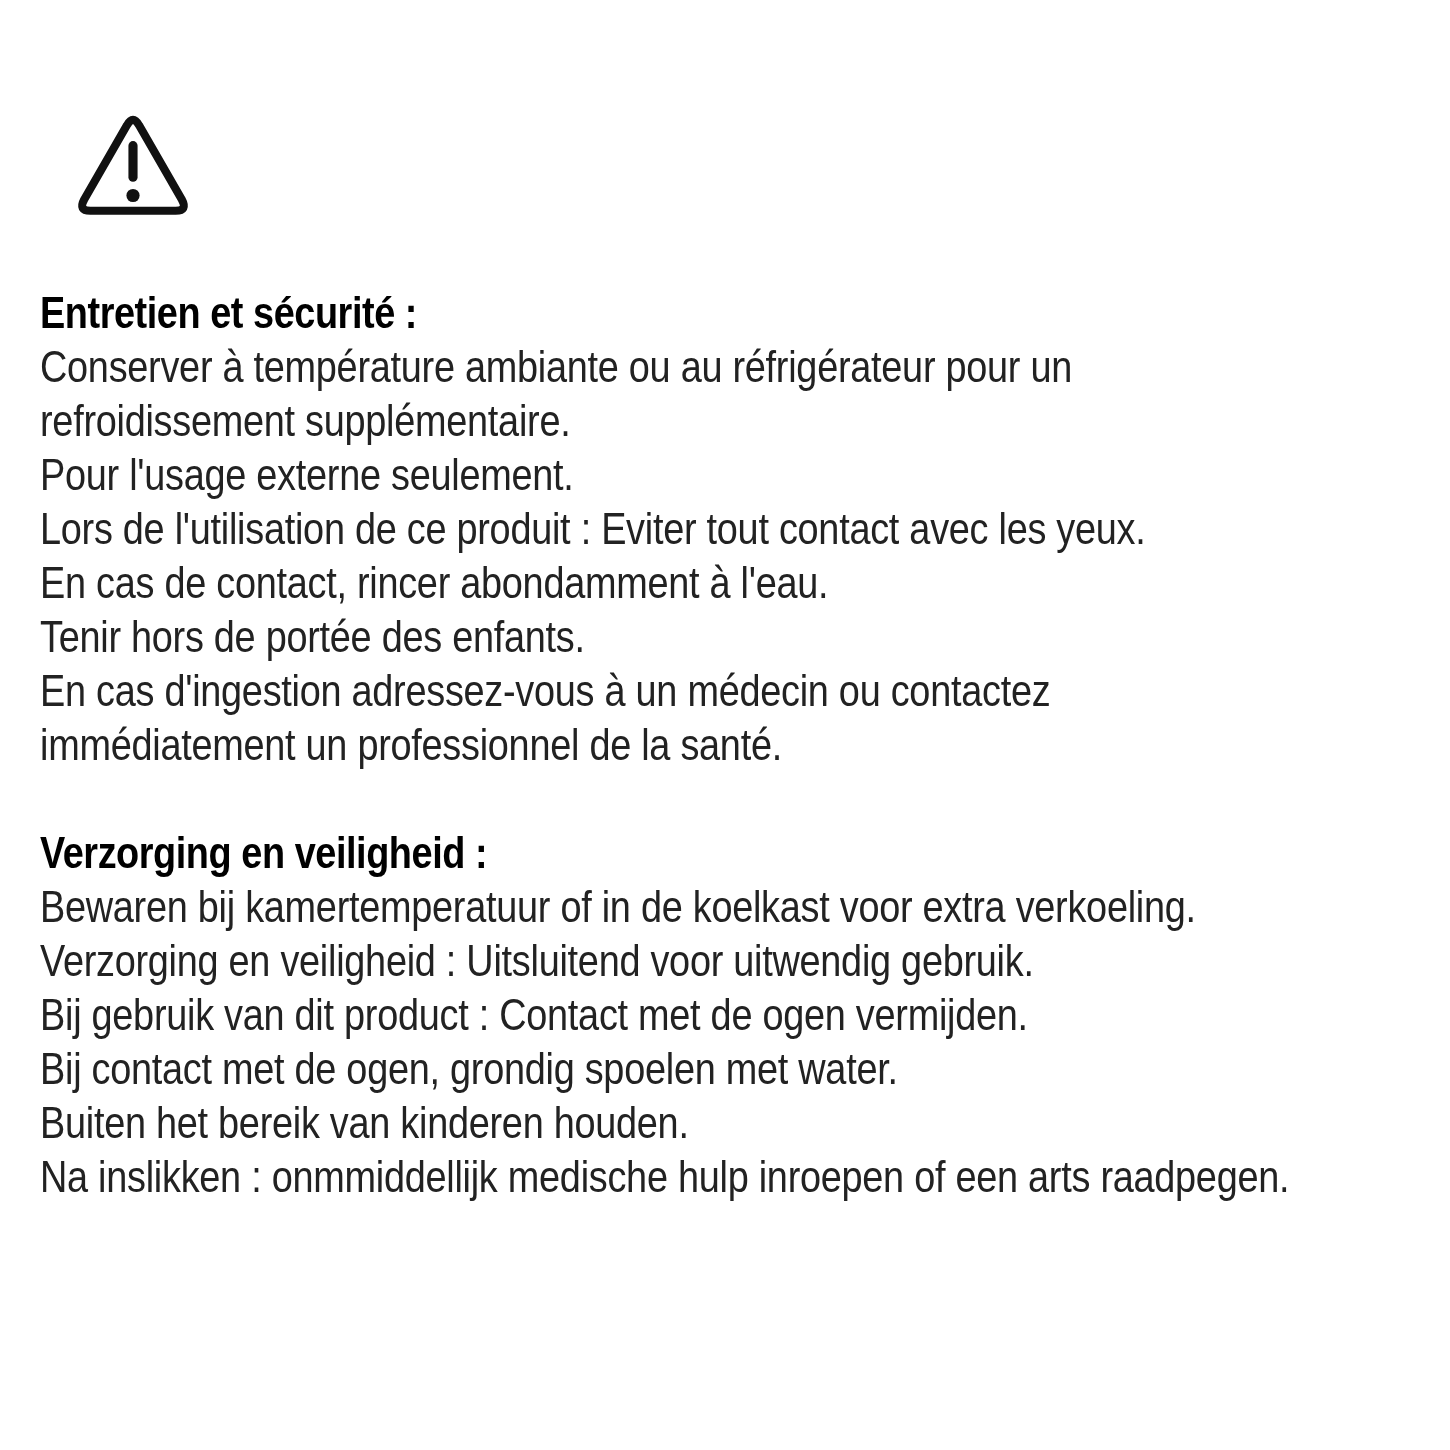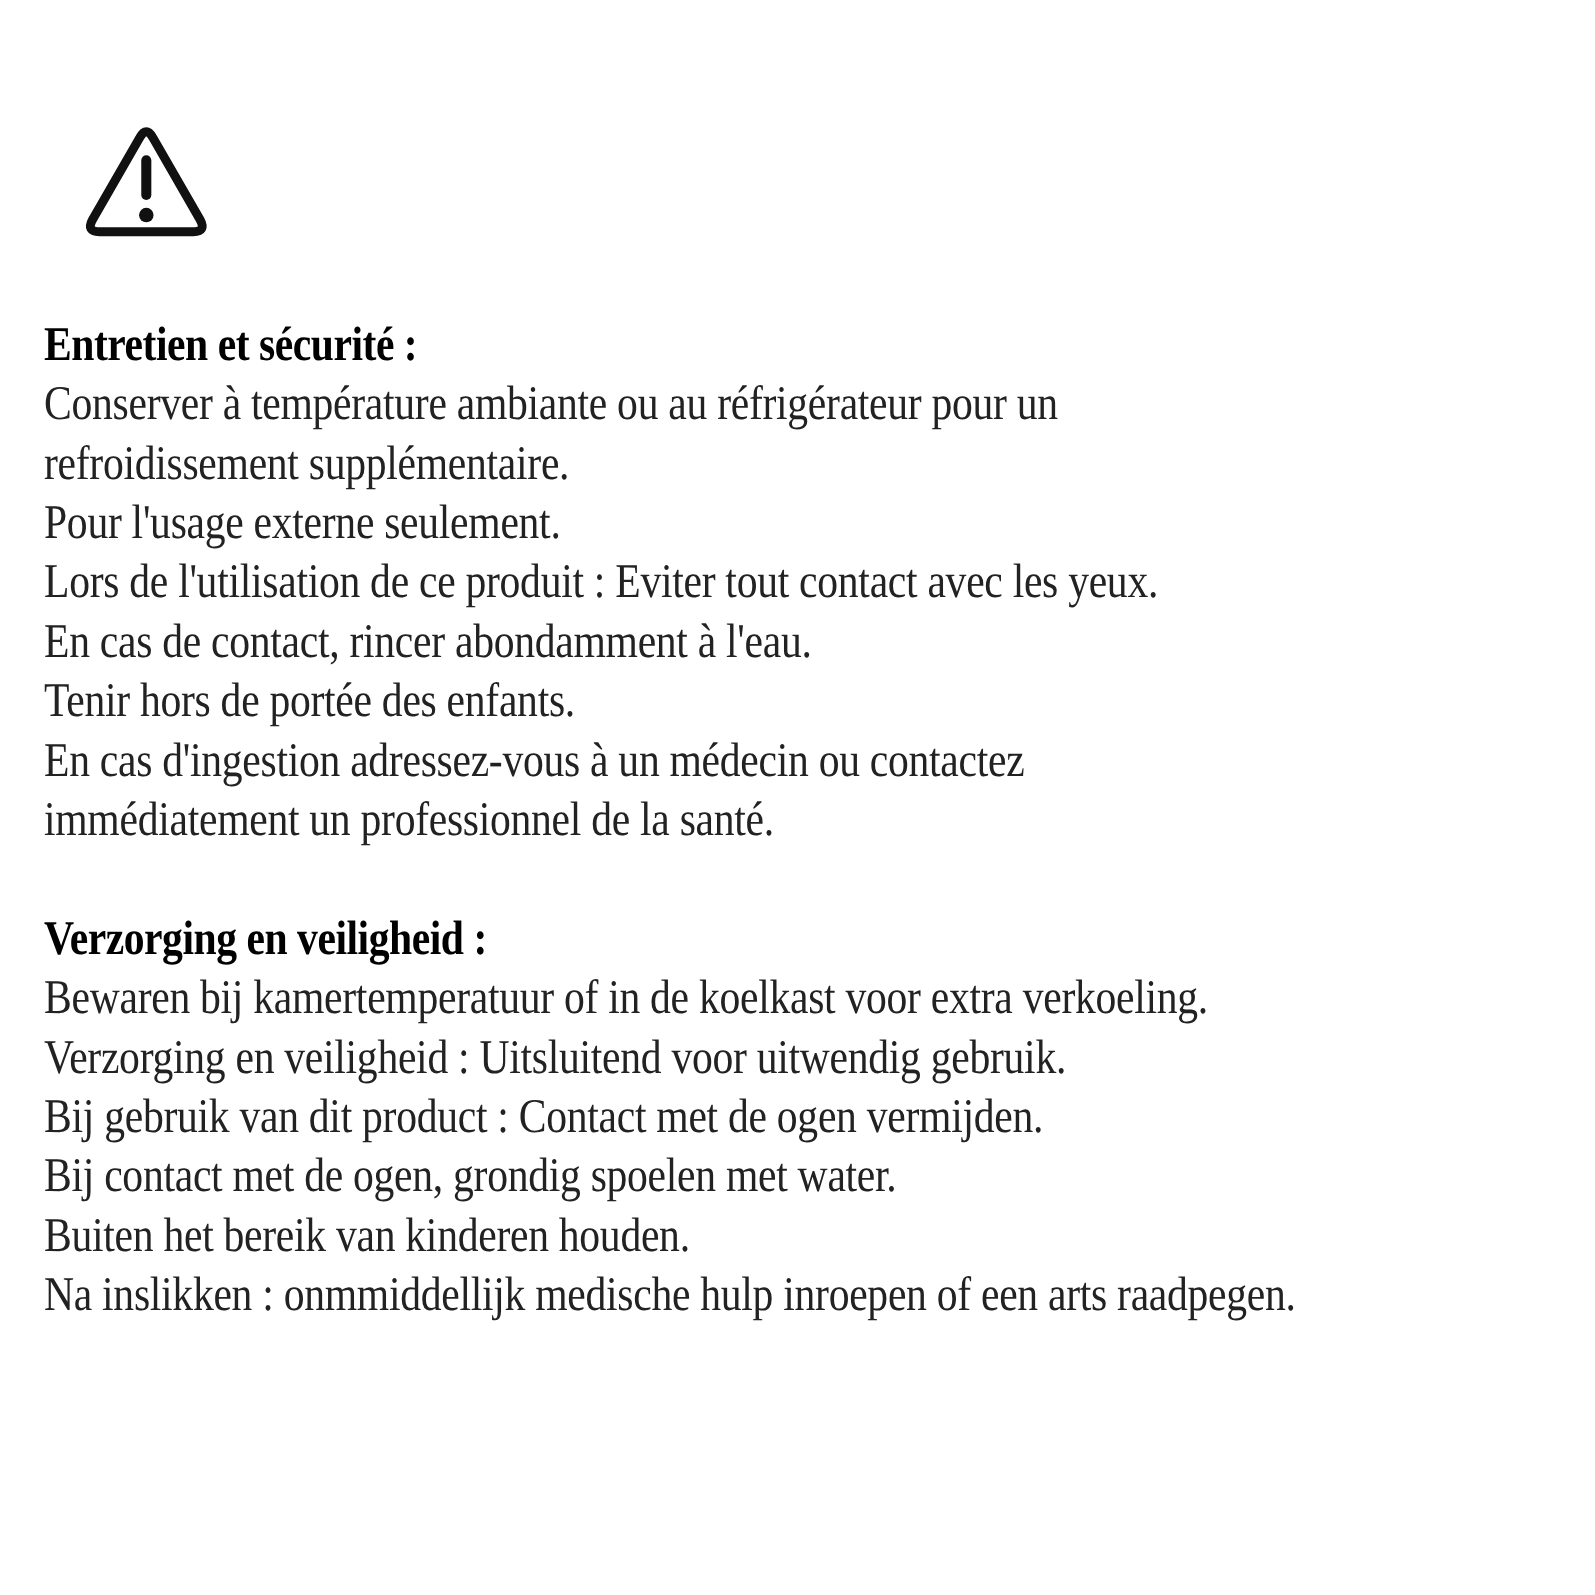--- a/index.html
+++ b/index.html
@@ -6,21 +6,21 @@
     margin: 0;
     padding: 0;
     background: #ffffff;
   }
   .page {
     position: relative;
     width: 1450px;
     height: 1450px;
     background: #ffffff;
     overflow: hidden;
-    font-family: Liberation Serif, serif;
+    font-family: Liberation Sans, sans-serif;
   }
   .warning-icon {
     position: absolute;
     top: 108px;
     left: 72px;
     width: 122px;
     height: 116px;
   }
   .text-column {
     position: absolute;

